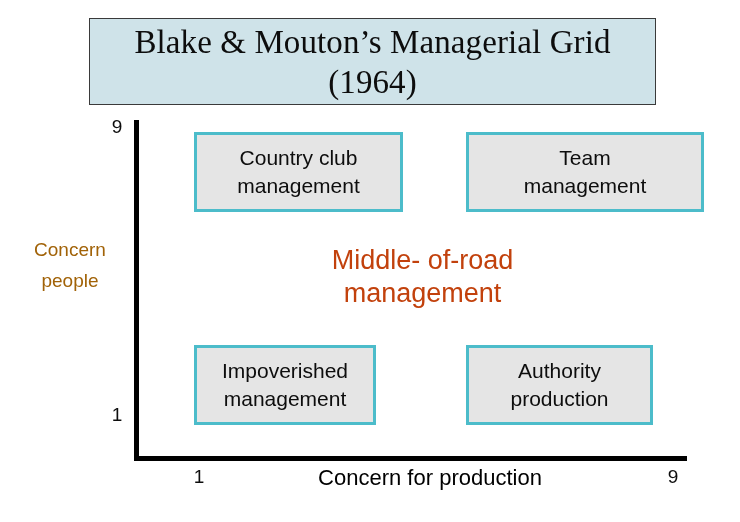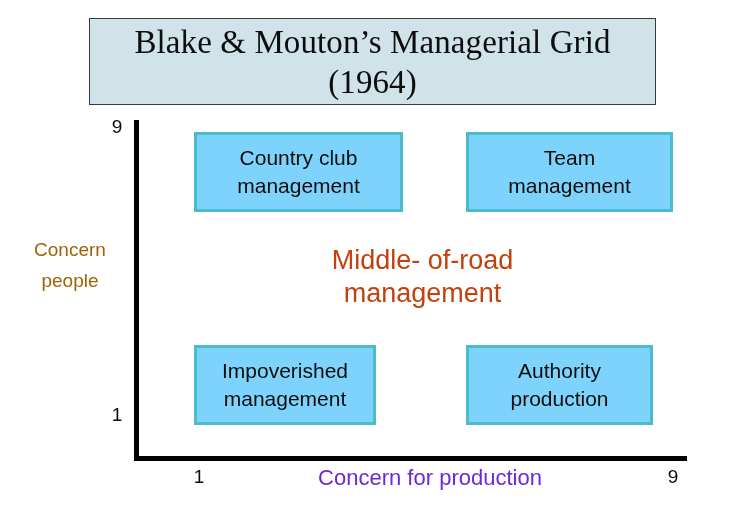--- a/index.html
+++ b/index.html
@@ -90,45 +90,45 @@
   .axis-title-y span { display: block; }
 
   .axis-title-x {
     position: absolute;
     left: 225px;
     top: 464px;
     width: 410px;
     text-align: center;
     font-size: 22px;
     line-height: 28px;
-    color: #6d28d9;
+    color: #000000;
     white-space: nowrap;
   }
 
   
   .quad {
     position: absolute;
     box-sizing: border-box;
-    background: #7dd3fc;
+    background: #e5e5e5;
     border: 3px solid #4cbcca;
     display: flex;
     align-items: center;
     justify-content: center;
   }
   .quad-label {
     font-size: 21px;
     line-height: 28px;
     color: #0d0d0d;
     text-align: center;
     padding: 0 6px;
   }
   .quad-label span { display: block; }
 
   .quad-tl { left: 194px; top: 132px; width: 209px; height: 80px; }
-  .quad-tr { left: 466px; top: 132px; width: 207px; height: 80px; align-items: center; }
+  .quad-tr { left: 466px; top: 132px; width: 238px; height: 80px; align-items: center; }
   .quad-bl { left: 194px; top: 345px; width: 182px; height: 80px; }
   .quad-br { left: 466px; top: 345px; width: 187px; height: 80px; }
 
   
   .center-label {
     position: absolute;
     left: 290px;
     top: 244px;
     width: 265px;
     text-align: center;

